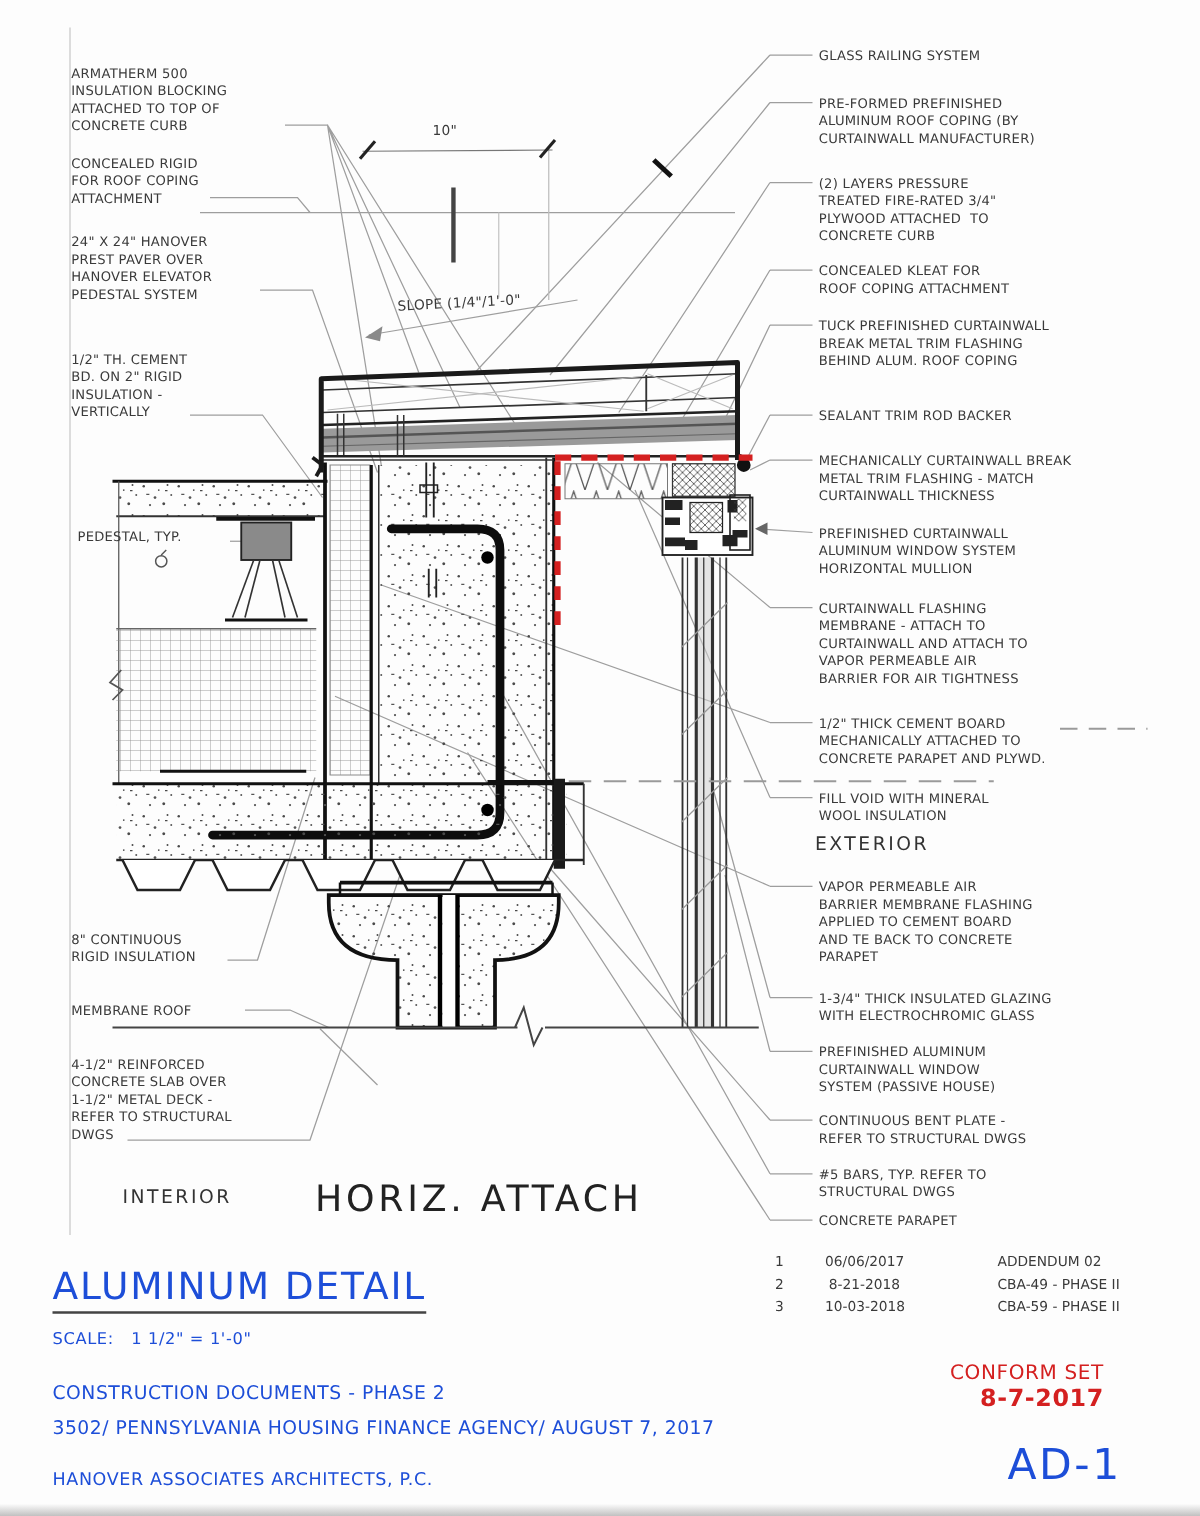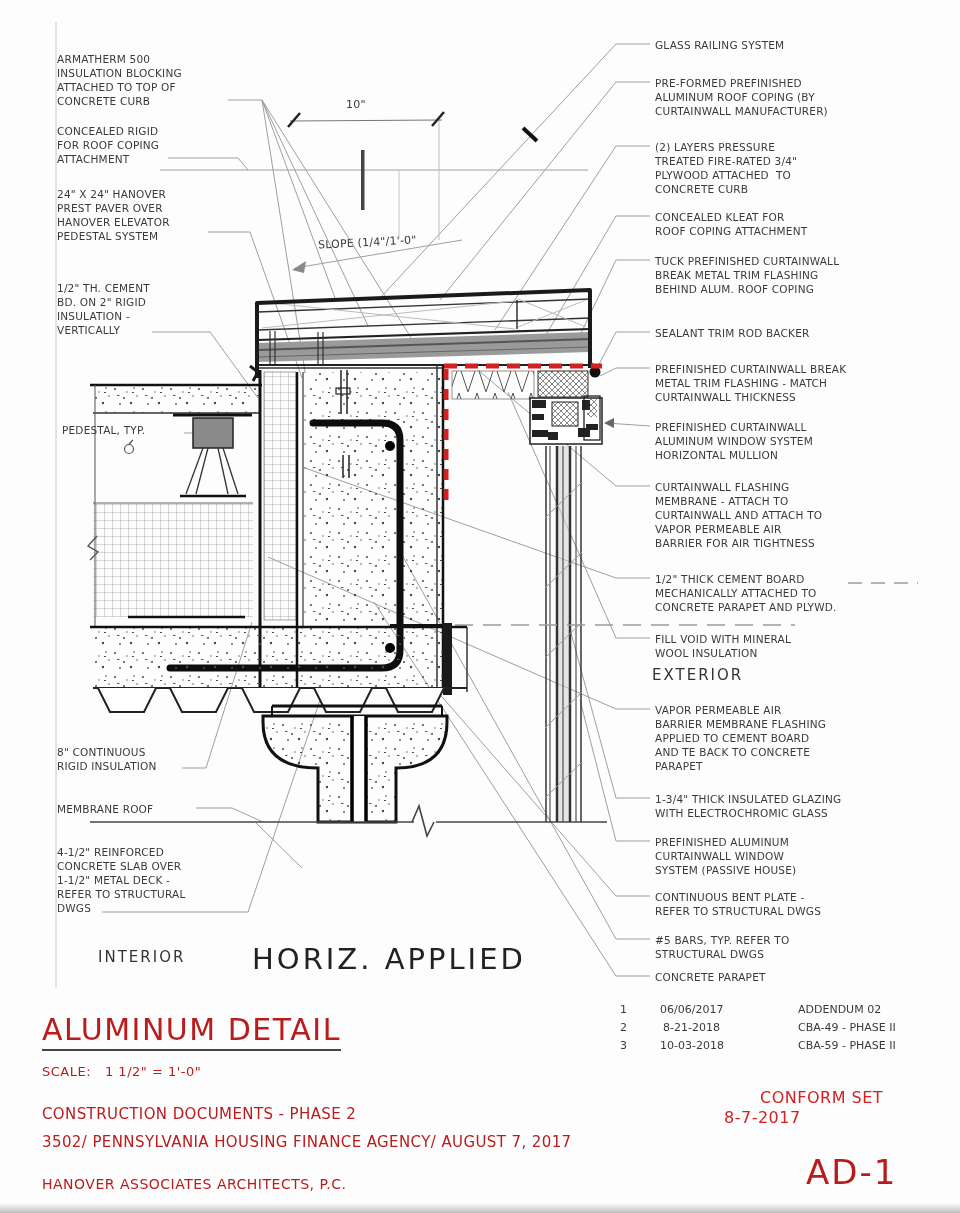--- a/index.html
+++ b/index.html
@@ -4,21 +4,21 @@
 <style>
   html,body{margin:0;padding:0;background:#e8e8e8;}
   #sheet{position:relative;width:960px;height:1213px;background:#fdfdfd;overflow:hidden;
          font-family:"DejaVu Sans",sans-serif;}
   #draw{position:absolute;left:0;top:0;}
   .lbl{position:absolute;font-size:10.5px;line-height:14px;color:#3a3a3a;
        white-space:pre;letter-spacing:.2px;}
   .zone{position:absolute;font-size:15px;letter-spacing:2px;color:#333;white-space:pre;}
   .big-title{position:absolute;font-size:29px;letter-spacing:3px;color:#222;white-space:pre;}
   .rev-row span{position:absolute;font-size:11px;color:#3a3a3a;white-space:pre;}
-  .tb{position:absolute;color:#b91c1c;white-space:pre;}
+  .tb{position:absolute;color:#1d4ed8;white-space:pre;}
   .red{color:#d42020;}
   #bottom-shade{position:absolute;left:0;bottom:0;width:960px;height:10px;
      background:linear-gradient(#fdfdfd,#bfbfbf);}
 </style>
 </head>
 <body>
 
 <div id="sheet">
 
   <svg id="draw" width="960" height="1213" viewBox="0 0 960 1213">
@@ -261,21 +261,21 @@
   <div class="lbl" style="left:655px;top:140px">(2) LAYERS PRESSURE
 TREATED FIRE-RATED 3/4"
 PLYWOOD ATTACHED  TO
 CONCRETE CURB</div>
   <div class="lbl" style="left:655px;top:210px">CONCEALED KLEAT FOR
 ROOF COPING ATTACHMENT</div>
   <div class="lbl" style="left:655px;top:254px">TUCK PREFINISHED CURTAINWALL
 BREAK METAL TRIM FLASHING
 BEHIND ALUM. ROOF COPING</div>
   <div class="lbl" style="left:655px;top:326px">SEALANT TRIM ROD BACKER</div>
-  <div class="lbl" style="left:655px;top:362px">PREFINISHED CURTAINWALL BREAK
+  <div class="lbl" style="left:655px;top:362px">MECHANICALLY CURTAINWALL BREAK
 METAL TRIM FLASHING - MATCH
 CURTAINWALL THICKNESS</div>
   <div class="lbl" style="left:655px;top:420px">PREFINISHED CURTAINWALL
 ALUMINUM WINDOW SYSTEM
 HORIZONTAL MULLION</div>
   <div class="lbl" style="left:655px;top:480px">CURTAINWALL FLASHING
 MEMBRANE - ATTACH TO
 CURTAINWALL AND ATTACH TO
 VAPOR PERMEABLE AIR
 BARRIER FOR AIR TIGHTNESS</div>
@@ -299,21 +299,21 @@
   <div class="lbl" style="left:655px;top:933px">#5 BARS, TYP. REFER TO
 STRUCTURAL DWGS</div>
   <div class="lbl" style="left:655px;top:970px">CONCRETE PARAPET</div>
 
   <div class="lbl" style="left:346px;top:98px;font-size:11px">10"</div>
   <div class="lbl" style="left:318px;top:236px;font-size:11px;transform:rotate(-3deg)">SLOPE (1/4"/1'-0"</div>
 
   <div class="zone" style="left:98px;top:948px">INTERIOR</div>
   <div class="zone" style="left:652px;top:666px">EXTERIOR</div>
 
-  <div class="big-title" style="left:252px;top:942px">HORIZ. APPLIED</div>
+  <div class="big-title" style="left:252px;top:942px">HORIZ. ATTACH</div>
 
   <div>
     <div class="rev-row">
       <span style="left:620px;top:1003px">1</span>
       <span style="left:660px;top:1003px">06/06/2017</span>
       <span style="left:798px;top:1003px">ADDENDUM 02</span>
     </div>
     <div class="rev-row">
       <span style="left:620px;top:1021px">2</span>
       <span style="left:663px;top:1021px">8-21-2018</span>
@@ -327,19 +327,19 @@
   </div>
 
   <div class="tb" style="left:42px;top:1012px;font-size:30px;letter-spacing:1.5px;border-bottom:2px solid #444;padding-bottom:2px">ALUMINUM DETAIL</div>
   <div class="tb" style="left:42px;top:1064px;font-size:13px;letter-spacing:.5px">SCALE:   1 1/2" = 1'-0"</div>
   <div class="tb" style="left:42px;top:1105px;font-size:15px;letter-spacing:.4px">CONSTRUCTION DOCUMENTS - PHASE 2</div>
   <div class="tb" style="left:42px;top:1133px;font-size:15px;letter-spacing:.4px">3502/ PENNSYLVANIA HOUSING FINANCE AGENCY/ AUGUST 7, 2017</div>
   <div class="tb" style="left:42px;top:1176px;font-size:14px;letter-spacing:.5px">HANOVER ASSOCIATES ARCHITECTS, P.C.</div>
 
   <div>
     <div class="tb red" style="left:760px;top:1088px;font-size:16px;font-weight:normal;letter-spacing:.5px">CONFORM SET</div>
-    <div class="tb red" style="left:724px;top:1108px;font-size:16px;font-weight:normal;letter-spacing:.5px">8-7-2017</div>
+    <div class="tb red" style="left:784px;top:1108px;font-size:19px;font-weight:bold;letter-spacing:.5px">8-7-2017</div>
   </div>
 
   <div class="tb" style="left:806px;top:1152px;font-size:34px;letter-spacing:2px">AD-1</div>
 
   <div id="bottom-shade"></div>
 </div>
 
 </body></html>

